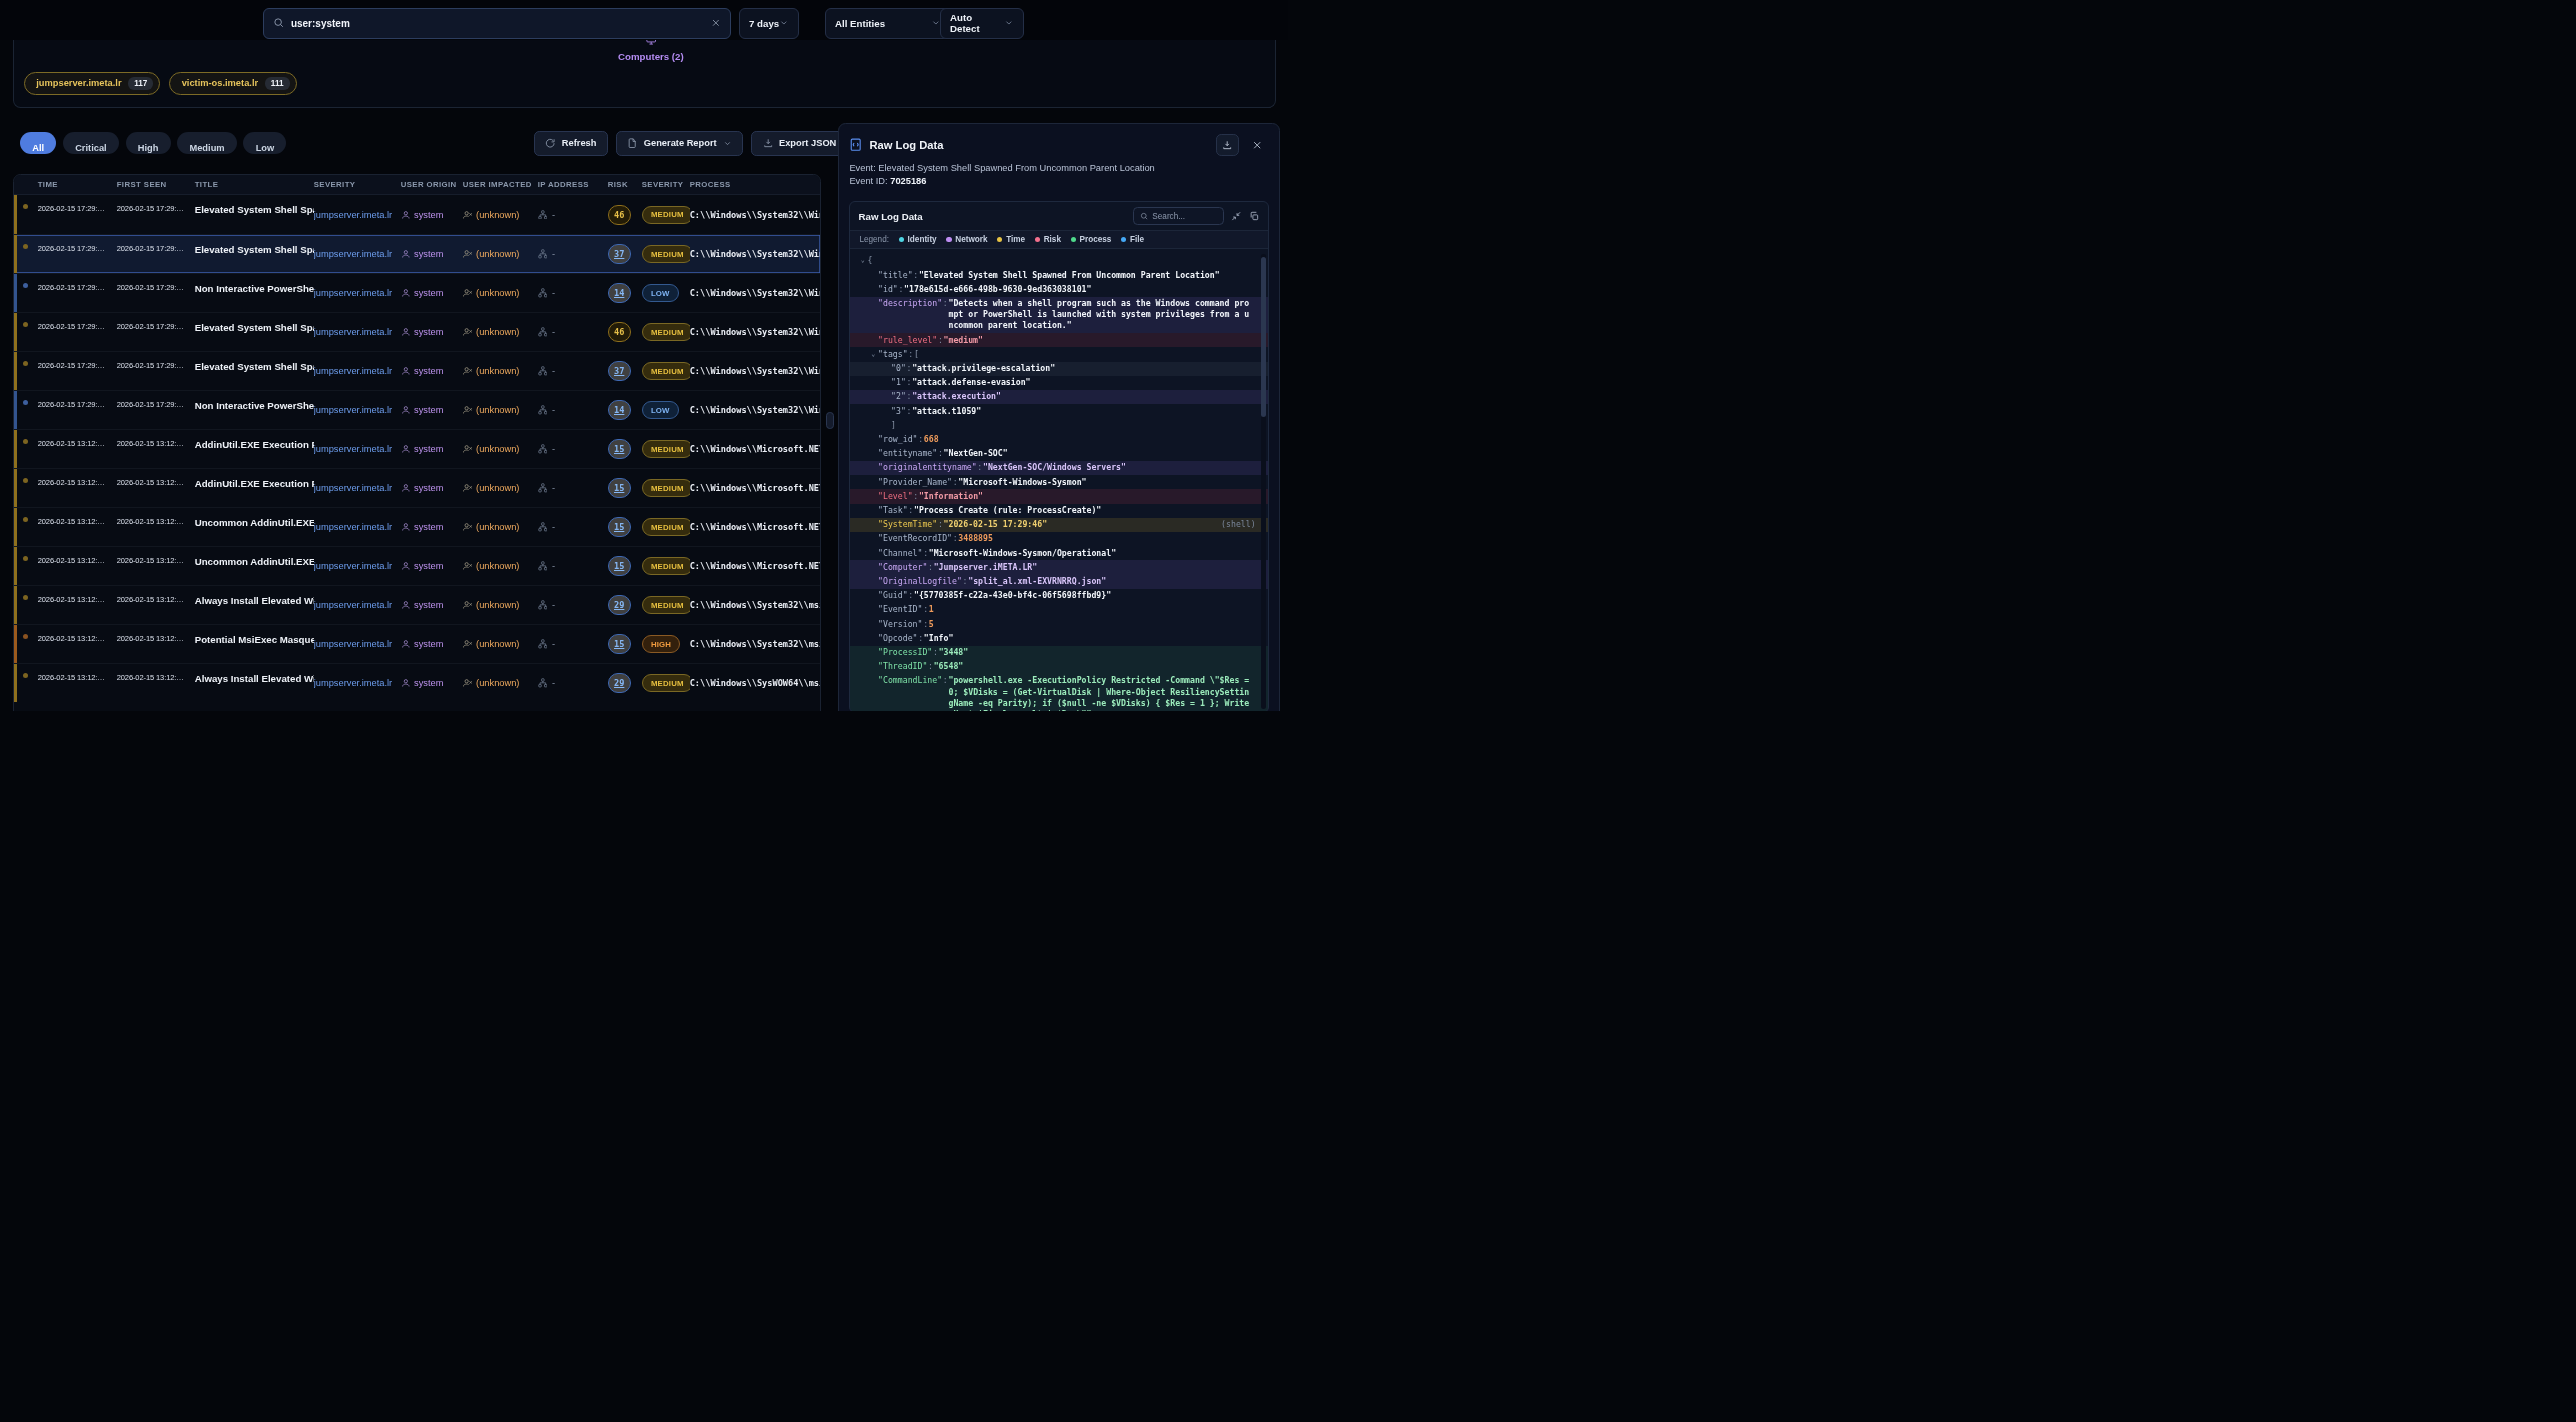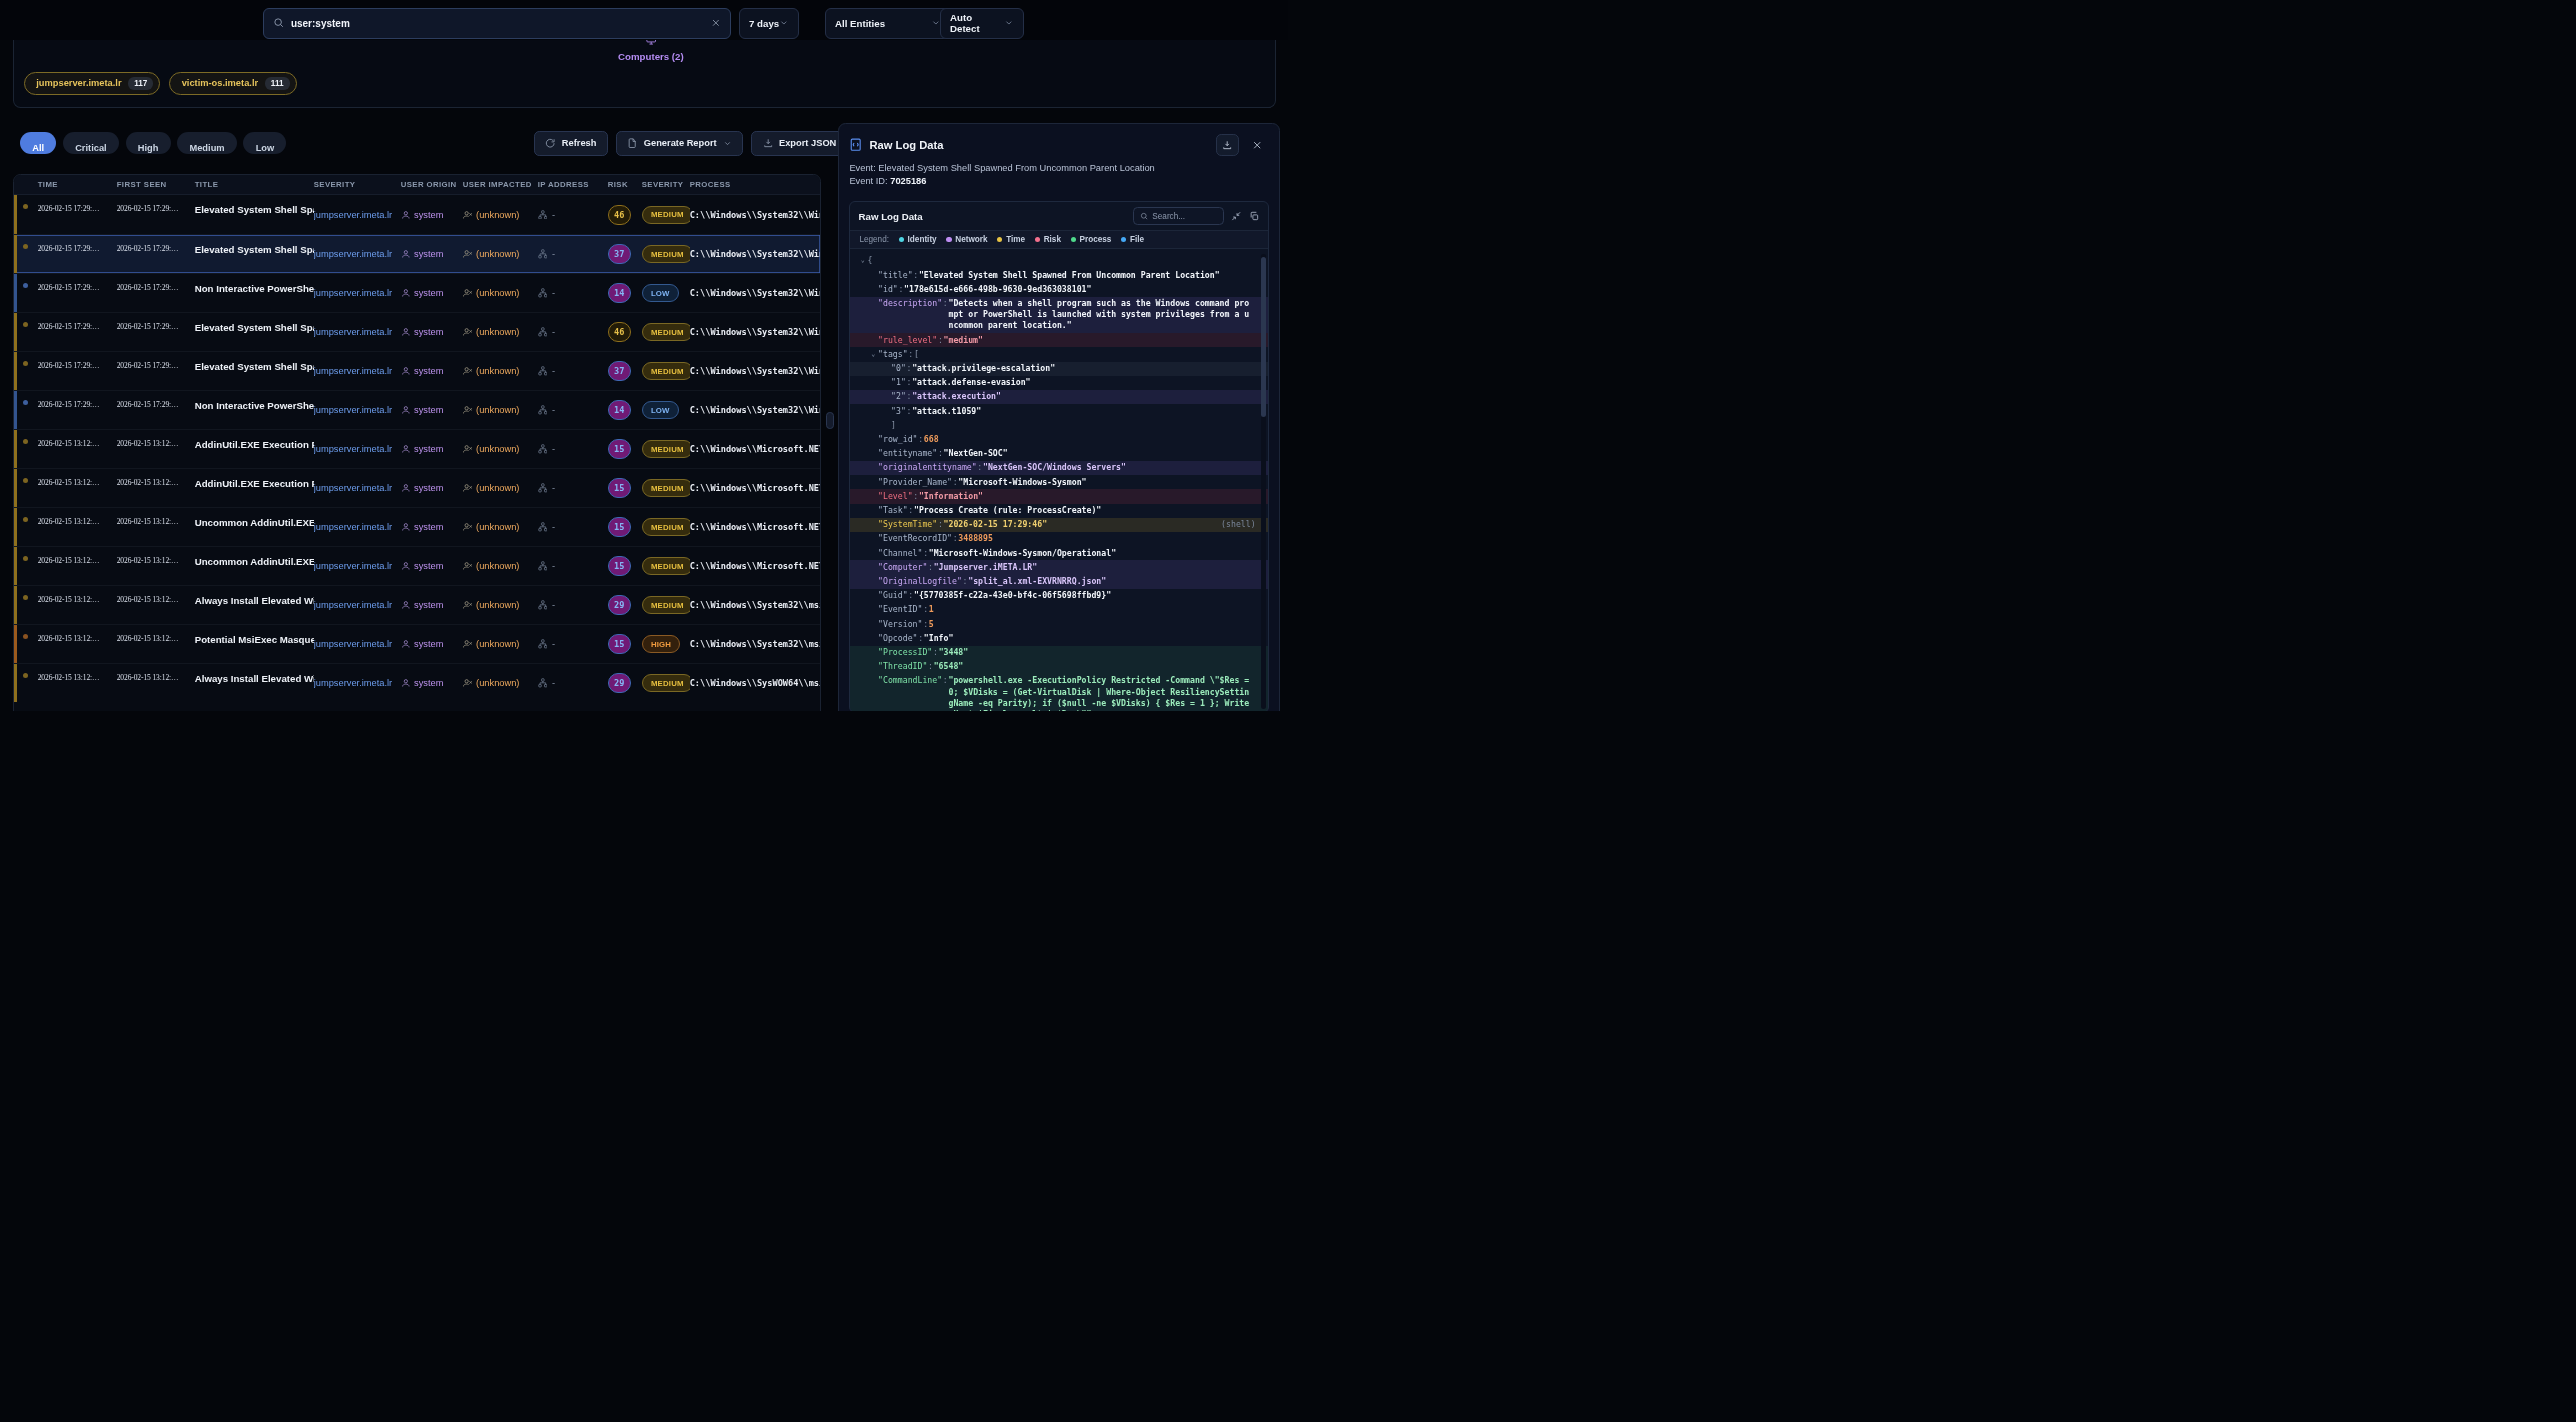--- a/index.html
+++ b/index.html
@@ -54,34 +54,34 @@
   .trow { position:relative; height:39px; border-top:0.7px solid #11161f; cursor:pointer; }
   .trow:first-of-type { border-top:none; }
   .trow.sel { background:#101a30; box-shadow:inset 0 0 0 0.7px #3c5fae; }
   .accbar { position:absolute; left:0; top:0; bottom:0; width:3.7px; }
   .acc-med .accbar { background:#8f701d; } .acc-low .accbar { background:#33548f; } .acc-high .accbar { background:#9c5a1d; }
   .dotc { display:flex; justify-content:center; padding-top:13.4px; }
   .dot { width:5.2px; height:5.2px; border-radius:50%; }
   .acc-med .dot { background:#7c6420; } .acc-low .dot { background:#3d5f9e; } .acc-high .dot { background:#8a5220; }
   .cell { display:flex; align-items:center; overflow:hidden; white-space:nowrap; min-width:0; }
   .cell.topal { align-items:flex-start; padding-top:9px; }
-  .tmono { font-family:Liberation Serif, serif; font-size:7.5px; letter-spacing:-0.1px; color:#dbe1ec; }
+  .tmono { font-family:Liberation Sans, sans-serif; font-size:7.5px; letter-spacing:-0.1px; color:#dbe1ec; }
   .ttitle { font-size:9.7px; font-weight:700; color:#eef2f8; }
   .tcomp { color:#6d9ded; font-size:9.3px; }
   .tuser { color:#bd93ee; font-size:9.3px; gap:3.7px; }
   .tuser .icn { color:#9d85c5; }
   .tunk { color:#eda95e; font-size:9.3px; gap:3.7px; }
   .tunk .icn { color:#9a9480; }
   .tip { color:#8b97aa; font-size:9.3px; gap:4.5px; }
   .tip .icn { color:#6e7a8e; }
   .riskb { min-width:23px; height:20px; padding:0 3px; border-radius:10.4px; display:flex;
     align-items:center; justify-content:center; font-family:"DejaVu Sans Mono",monospace;
     font-size:8.6px; font-weight:700; }
   .rk-amber { border:0.7px solid #8f701d; background:#231c07; color:#e7c049; }
-  .rk-blue  { border:0.7px solid #3e69b5; background:#701a75; color:#86b7f4; }
+  .rk-blue  { border:0.7px solid #3e69b5; background:#404040; color:#86b7f4;text-decoration:underline; }
   .sevb { height:18px; padding:0 8.2px; border-radius:9px; display:flex; align-items:center;
     font-size:7.8px; font-weight:700; letter-spacing:0.2px; }
   .sv-med  { background:#352c0d; border:0.7px solid #7a6824; color:#e6bf3f; }
   .sv-low  { background:#0f2138; border:0.7px solid #33598f; color:#7fb3f2; }
   .sv-high { background:#33200c; border:0.7px solid #8a5a24; color:#ef9b3f; }
   .tproc { font-family:"DejaVu Sans Mono",monospace; font-size:8.6px; color:#e9edf4; font-weight:700; }
 
   
   .divider-handle { position:absolute; left:826px; top:412px; width:8.2px; height:17px;
     background:#141b2c; border:0.7px solid #2a3650; border-radius:3.7px; cursor:col-resize; }

